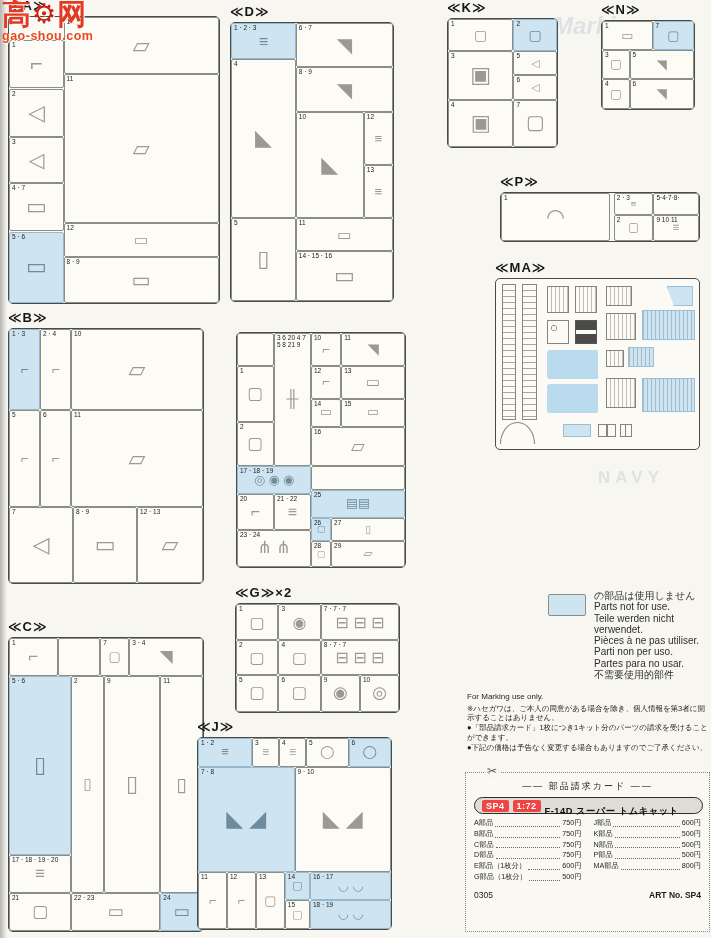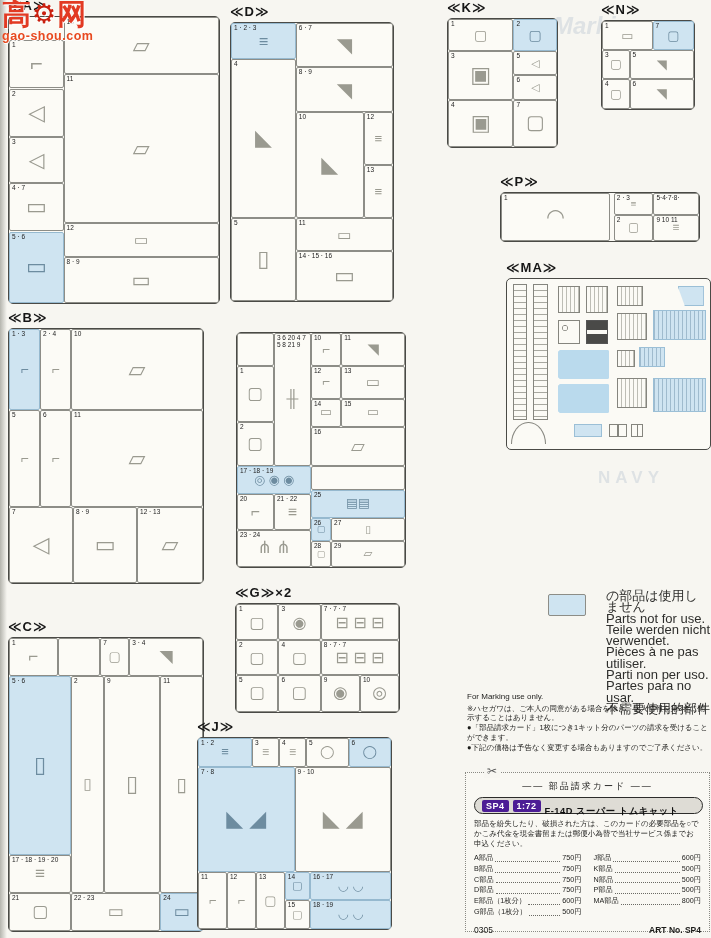--- a/index.html
+++ b/index.html
@@ -43,32 +43,32 @@
   .wm-char{font-size:29px;font-weight:bold;color:#e23a23;text-shadow:1px 1px 0 #ffffff;}
   .wm-gear{font-size:27px;color:#c9200f;margin:0 1px;text-shadow:1px 1px 0 #fff;}
   .wm-dom{font-size:12.5px;font-weight:bold;color:#e8491f;letter-spacing:.5px;margin-top:1px;
           text-shadow:.5px .5px 0 #fff;}
   
   .ghost{position:absolute;font-weight:bold;color:rgba(125,150,180,.20);pointer-events:none;}
   
   .legend{position:absolute;left:546px;top:590px;width:165px;}
   .lg-swatch{position:absolute;left:2px;top:4px;width:36px;height:20px;background:#cfe4f1;
              border:1px solid #8d8d87;border-radius:2px;}
-  .lg-lines{margin-left:60px;font-size:13px;line-height:11.3px;color:#2e2e2c;}
+  .lg-lines{margin-left:48px;font-size:10px;line-height:11.3px;color:#2e2e2c;}
   
   .info{position:absolute;left:467px;top:692px;width:243px;font-size:7.5px;line-height:9.7px;color:#1d1d1b;}
   .info-h{font-size:8px;margin-bottom:2px;}
   
   .card{position:absolute;left:465px;top:772px;width:245px;height:160px;box-sizing:border-box;
         border:1.4px dotted #8a8a84;padding:7px 8px 4px;background:#f9f8f3;}
   .scissors{position:absolute;left:18px;top:-9px;font-size:12px;color:#555;background:#f7f6f1;padding:0 3px;}
   .card-title{text-align:center;font-size:9px;letter-spacing:2px;color:#1b1b19;}
   .kitbar{margin:4px auto 0;width:229px;height:17px;box-sizing:border-box;border:1px solid #2c2c2a;
           border-radius:9px;background:#dedcd5;display:flex;align-items:center;gap:4px;padding:0 7px;}
-  .kb-badge{background:#4c1d95;color:#fff;font-weight:bold;font-size:9px;line-height:12px;
+  .kb-badge{background:#ef4444;color:#fff;font-weight:bold;font-size:9px;line-height:12px;
             padding:0 4px;border-radius:2px;letter-spacing:.5px;}
   .kb-name{font-size:9.3px;font-weight:bold;color:#111;letter-spacing:.5px;margin-top:12px;}
   .card-body{margin-top:5px;font-size:7.5px;line-height:10px;color:#1d1d1b;}
   .prices{display:flex;gap:12px;margin-top:4px;font-size:7.2px;color:#1d1d1b;}
   .pcol{flex:1;}
   .prow{display:flex;align-items:flex-end;line-height:10.8px;}
   .pleader{flex:1;border-bottom:1px dotted #6a6a64;margin:0 2px 2px 2px;}
   .card-foot{display:flex;justify-content:space-between;align-items:flex-end;margin-top:7px;
              font-size:8.5px;color:#1b1b19;}
   .art-no{font-weight:bold;}
@@ -545,21 +545,21 @@
         <div class="cell" style="left: 57%; top: 45%; width: 20%; height: 55%;">
           <span class="pn">2</span>
           <span class="glyph" style="font-size: 11.88px;">▢</span>
         </div>
         <div class="cell" style="left: 77%; top: 45%; width: 23%; height: 55%;">
           <span class="pn">9 10 11</span>
           <span class="glyph" style="font-size: 11.88px;">≡</span>
         </div>
       </div>
   </div>
-  <div class="panel" style="left:506px;top:260px;width:205px;height:190px;">
+  <div class="panel" style="left:495px;top:260px;width:205px;height:190px;">
     <div class="plabel">≪MA≫</div>
       <div class="pbox">
         <div class="ma-item ma-ladder" style="left: 3%; top: 3%; width: 7%; height: 80%;"></div>
         <div class="ma-item ma-ladder" style="left: 13%; top: 3%; width: 7%; height: 80%;"></div>
         <div class="ma-item ma-arch" style="left: 2%; top: 84%; width: 17%; height: 13%;"></div>
         <div class="ma-item ma-hatch" style="left: 25%; top: 4%; width: 11%; height: 16%;"></div>
         <div class="ma-item ma-hatch" style="left: 39%; top: 4%; width: 11%; height: 16%;"></div>
         <div class="ma-item ma-dials" style="left: 25%; top: 24%; width: 11%; height: 14%;"></div>
         <div class="ma-item ma-black" style="left: 39%; top: 24%; width: 11%; height: 14%;"></div>
         <div class="ma-item ma-wheels" style="left: 25%; top: 42%; width: 25%; height: 17%;"></div>
@@ -601,21 +601,20 @@
   </div>
 
   <div class="card">
     <span class="scissors">✂</span>
     <div class="card-title">—— 部品請求カード ——</div>
     <div class="kitbar">
       <span class="kb-badge">SP4</span>
       <span class="kb-badge">1:72</span>
       <span class="kb-name">F-14D スーパー トムキャット</span>
     </div>
-    <div class="card-body">部品を紛失したり、破損された方は、このカードの必要部品を○でかこみ代金を現金書留または郵便小為替で当社サービス係までお申込ください。</div>
     <div class="prices">
       <div class="pcol">
           <div class="prow">
             <span class="pname">A部品</span>
             <span class="pleader"></span>
             <span class="pprice">750円</span>
           </div>
           <div class="prow">
             <span class="pname">B部品</span>
             <span class="pleader"></span>

